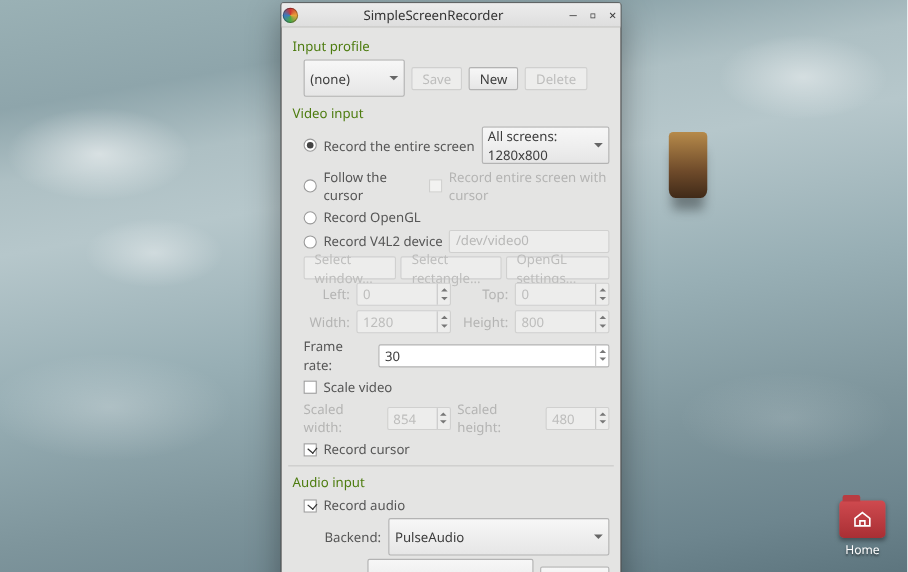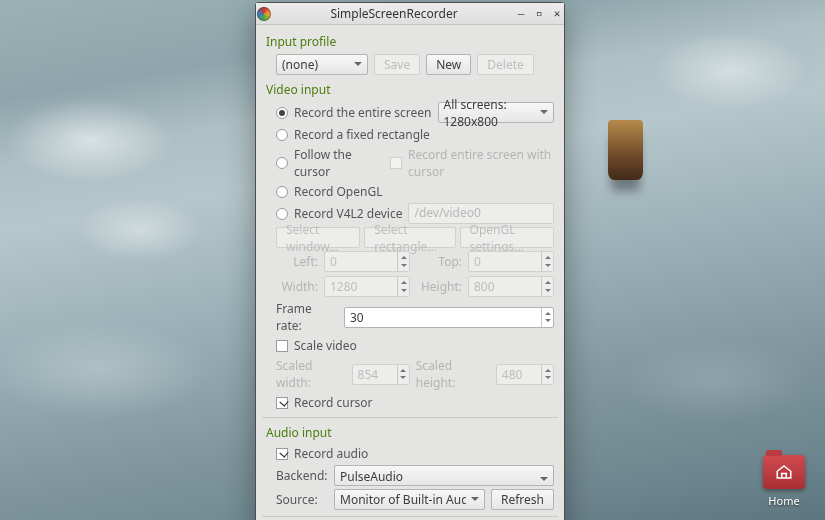--- a/index.html
+++ b/index.html
@@ -75,21 +75,21 @@
   .section-label { font-size:12px; color:#4d7c0f; margin:2px 0 4px; }
   .row { display:flex; align-items:center; gap:6px; margin:3px 0; }
   .row.indent { margin-left:10px; }
   label.lbl { font-size:12px; color:#565656; }
   label.lbl.disabled, span.disabled { color:#b4b4b3; }
   hr.sep { border:none; border-top:1px solid #c8c8c7; margin:6px -4px; }
 
   
   .select {
     display:flex; align-items:center; justify-content:space-between;
-    height:21px; padding:0 5px; background:linear-gradient(#f7f7f7,#e6e6e6);
+    height:34px; padding:0 5px; background:linear-gradient(#f7f7f7,#e6e6e6);
     border:1px solid #b3b3b3; border-radius:2px; font-size:12px;
   }
   .select .caret { border:4px solid transparent; border-top-color:#666; margin-top:3px; margin-left:5px;}
   .btn {
     height:21px; padding:0 9px; background:linear-gradient(#f7f7f7,#e6e6e6);
     border:1px solid #b3b3b3; border-radius:2px; font-size:12px; display:flex; align-items:center; gap:4px;
   }
   .btn.disabled, .select.disabled, .input.disabled, .spin.disabled {
     color:#bdbdbc; border-color:#d0d0cf; background:#ededec;
   }
@@ -172,24 +172,20 @@
 
       <div class="row indent">
         <span class="radio checked"></span>
         <label class="lbl">Record the entire screen</label>
         <div class="select" style="flex:1;">
           <span>All screens: 1280x800</span>
           <span class="caret"></span>
         </div>
       </div>
 
-      <div class="row indent">
-        <span class="radio"></span>
-        <label class="lbl">Record a fixed rectangle</label>
-      </div>
 
       <div class="row indent">
         <span class="radio"></span>
         <label class="lbl">Follow the cursor</label>
         <span style="width:8px"></span>
         <span class="check disabled"></span>
         <label class="lbl disabled">Record entire screen with cursor</label>
       </div>
 
       <div class="row indent">
@@ -293,22 +289,22 @@
       <hr class="sep">
 
       <div class="section-label">Audio input</div>
 
       <div class="row indent">
         <span class="check checked"></span>
         <label class="lbl">Record audio</label>
       </div>
 
       <div class="row indent">
-        <label class="lbl" style="width:52px;">Backend:</label>
-        <div class="select" style="flex:1;align-items:flex-end;">
+        <label class="lbl" style="width:52px;margin-left:19px;">Backend:</label>
+        <div class="select" style="flex:1;">
           <span>PulseAudio</span>
           <span class="caret"></span>
         </div>
       </div>
 
       <div class="row indent">
         <label class="lbl" style="width:52px;">Source:</label>
         <div class="select" style="flex:1; overflow:hidden;">
           <span style="white-space:nowrap; overflow:hidden;">Monitor of Built-in Audio Analog Ste</span>
           <span class="caret"></span>

